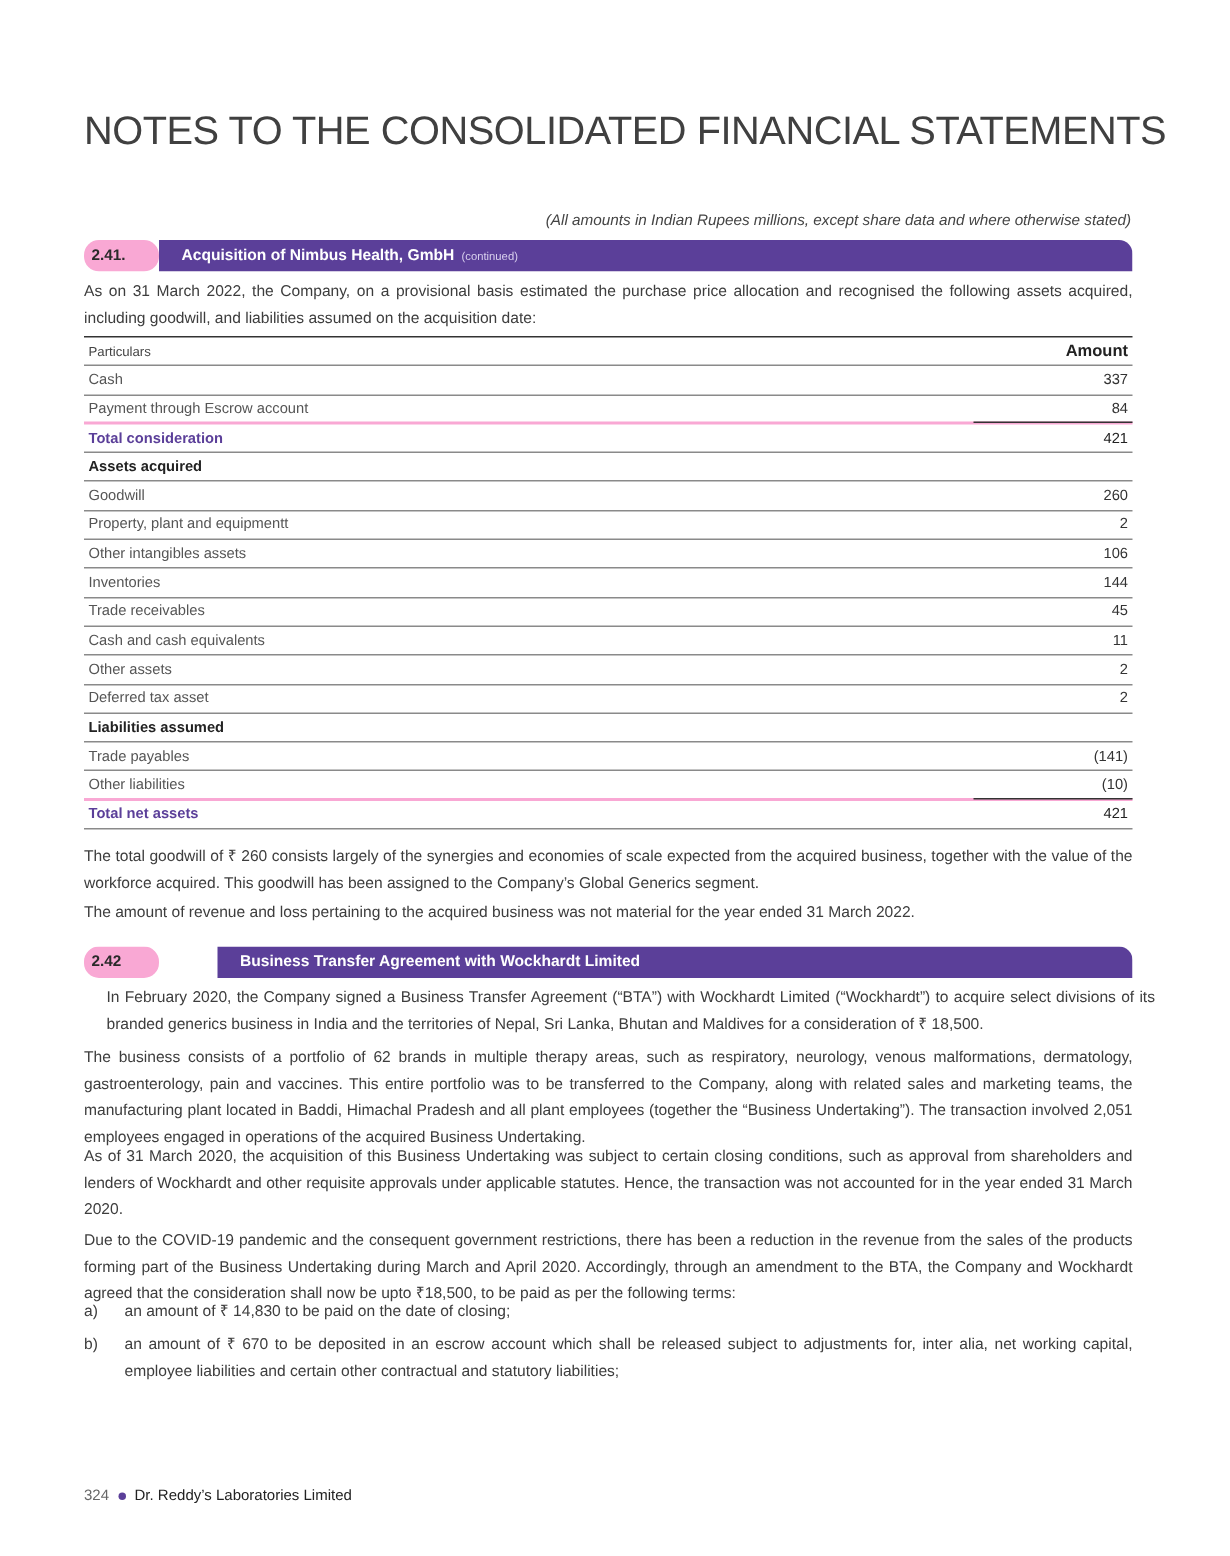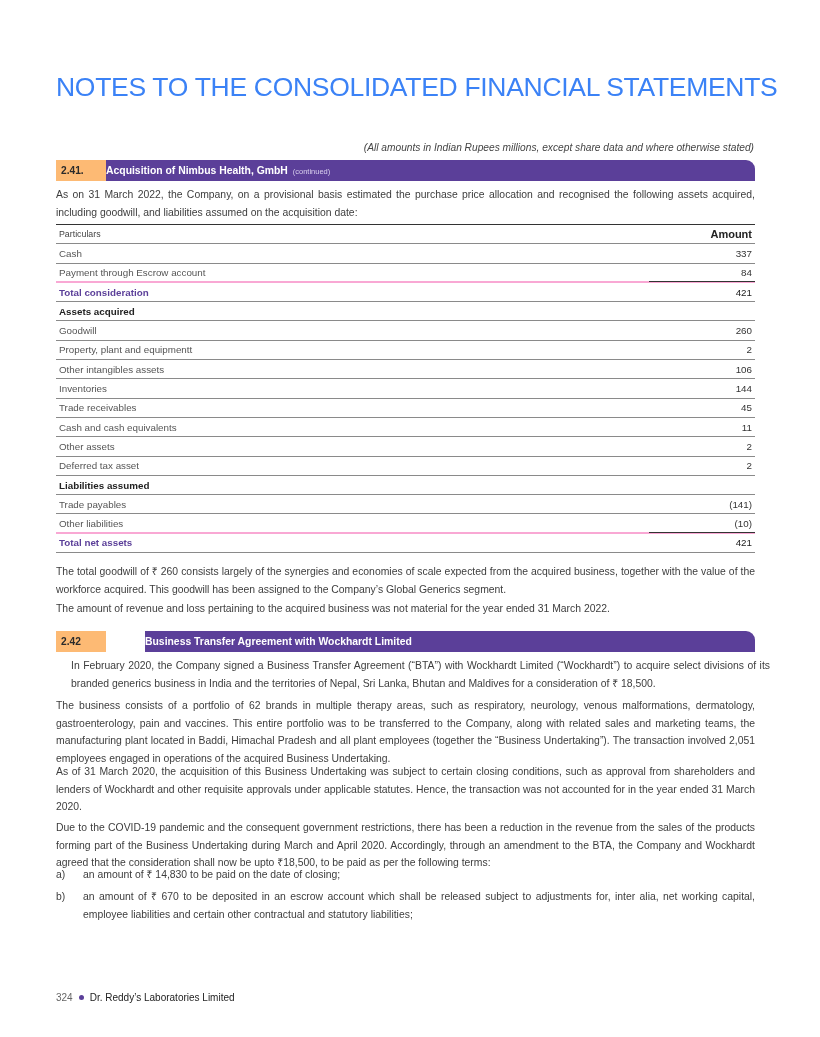--- a/index.html
+++ b/index.html
@@ -8,21 +8,21 @@
     position: relative;
     font-family: "Liberation Sans", sans-serif;
     color: #3a3a3a;
     overflow: hidden;
   }
   .page-title {
     position: absolute;
     left: 56px; top: 72px;
     font-size: 26.5px;
     font-weight: normal;
-    color: #3b82f6;
+    color: #404040;
     letter-spacing: -0.3px;
     white-space: nowrap;
   }
   .units-note {
     position: absolute;
     right: 66px; top: 142px;
     font-size: 10.2px;
     color: #444;
     white-space: nowrap;
     font-style: italic;
@@ -31,34 +31,35 @@
     position: absolute;
     left: 56px;
     width: 699px;
     height: 21px;
     display: flex;
     border-top-right-radius: 9px;
     overflow: hidden;
   }
   .section-num {
     width: 50px;
-    background: #fdba74;
+    background: #f9a8d4;
     color: #2a2a2a;
     font-size: 10.2px;
     font-weight: bold;
     padding-left: 5px;
     line-height: 21px;
+    border-radius: 10px;
   }
   .section-title {
     flex: 1;
     background: #5b3f99;
     color: #ffffff;
     font-size: 10.4px;
     font-weight: bold;
-    padding-left: 0;
+    padding-left: 15px;
     line-height: 21px;
     white-space: nowrap;
   }
   .section-title .cont {
     font-weight: normal;
     font-size: 7.5px;
     color: #d9d0ee;
     margin-left: 2px;
   }
   .para {

